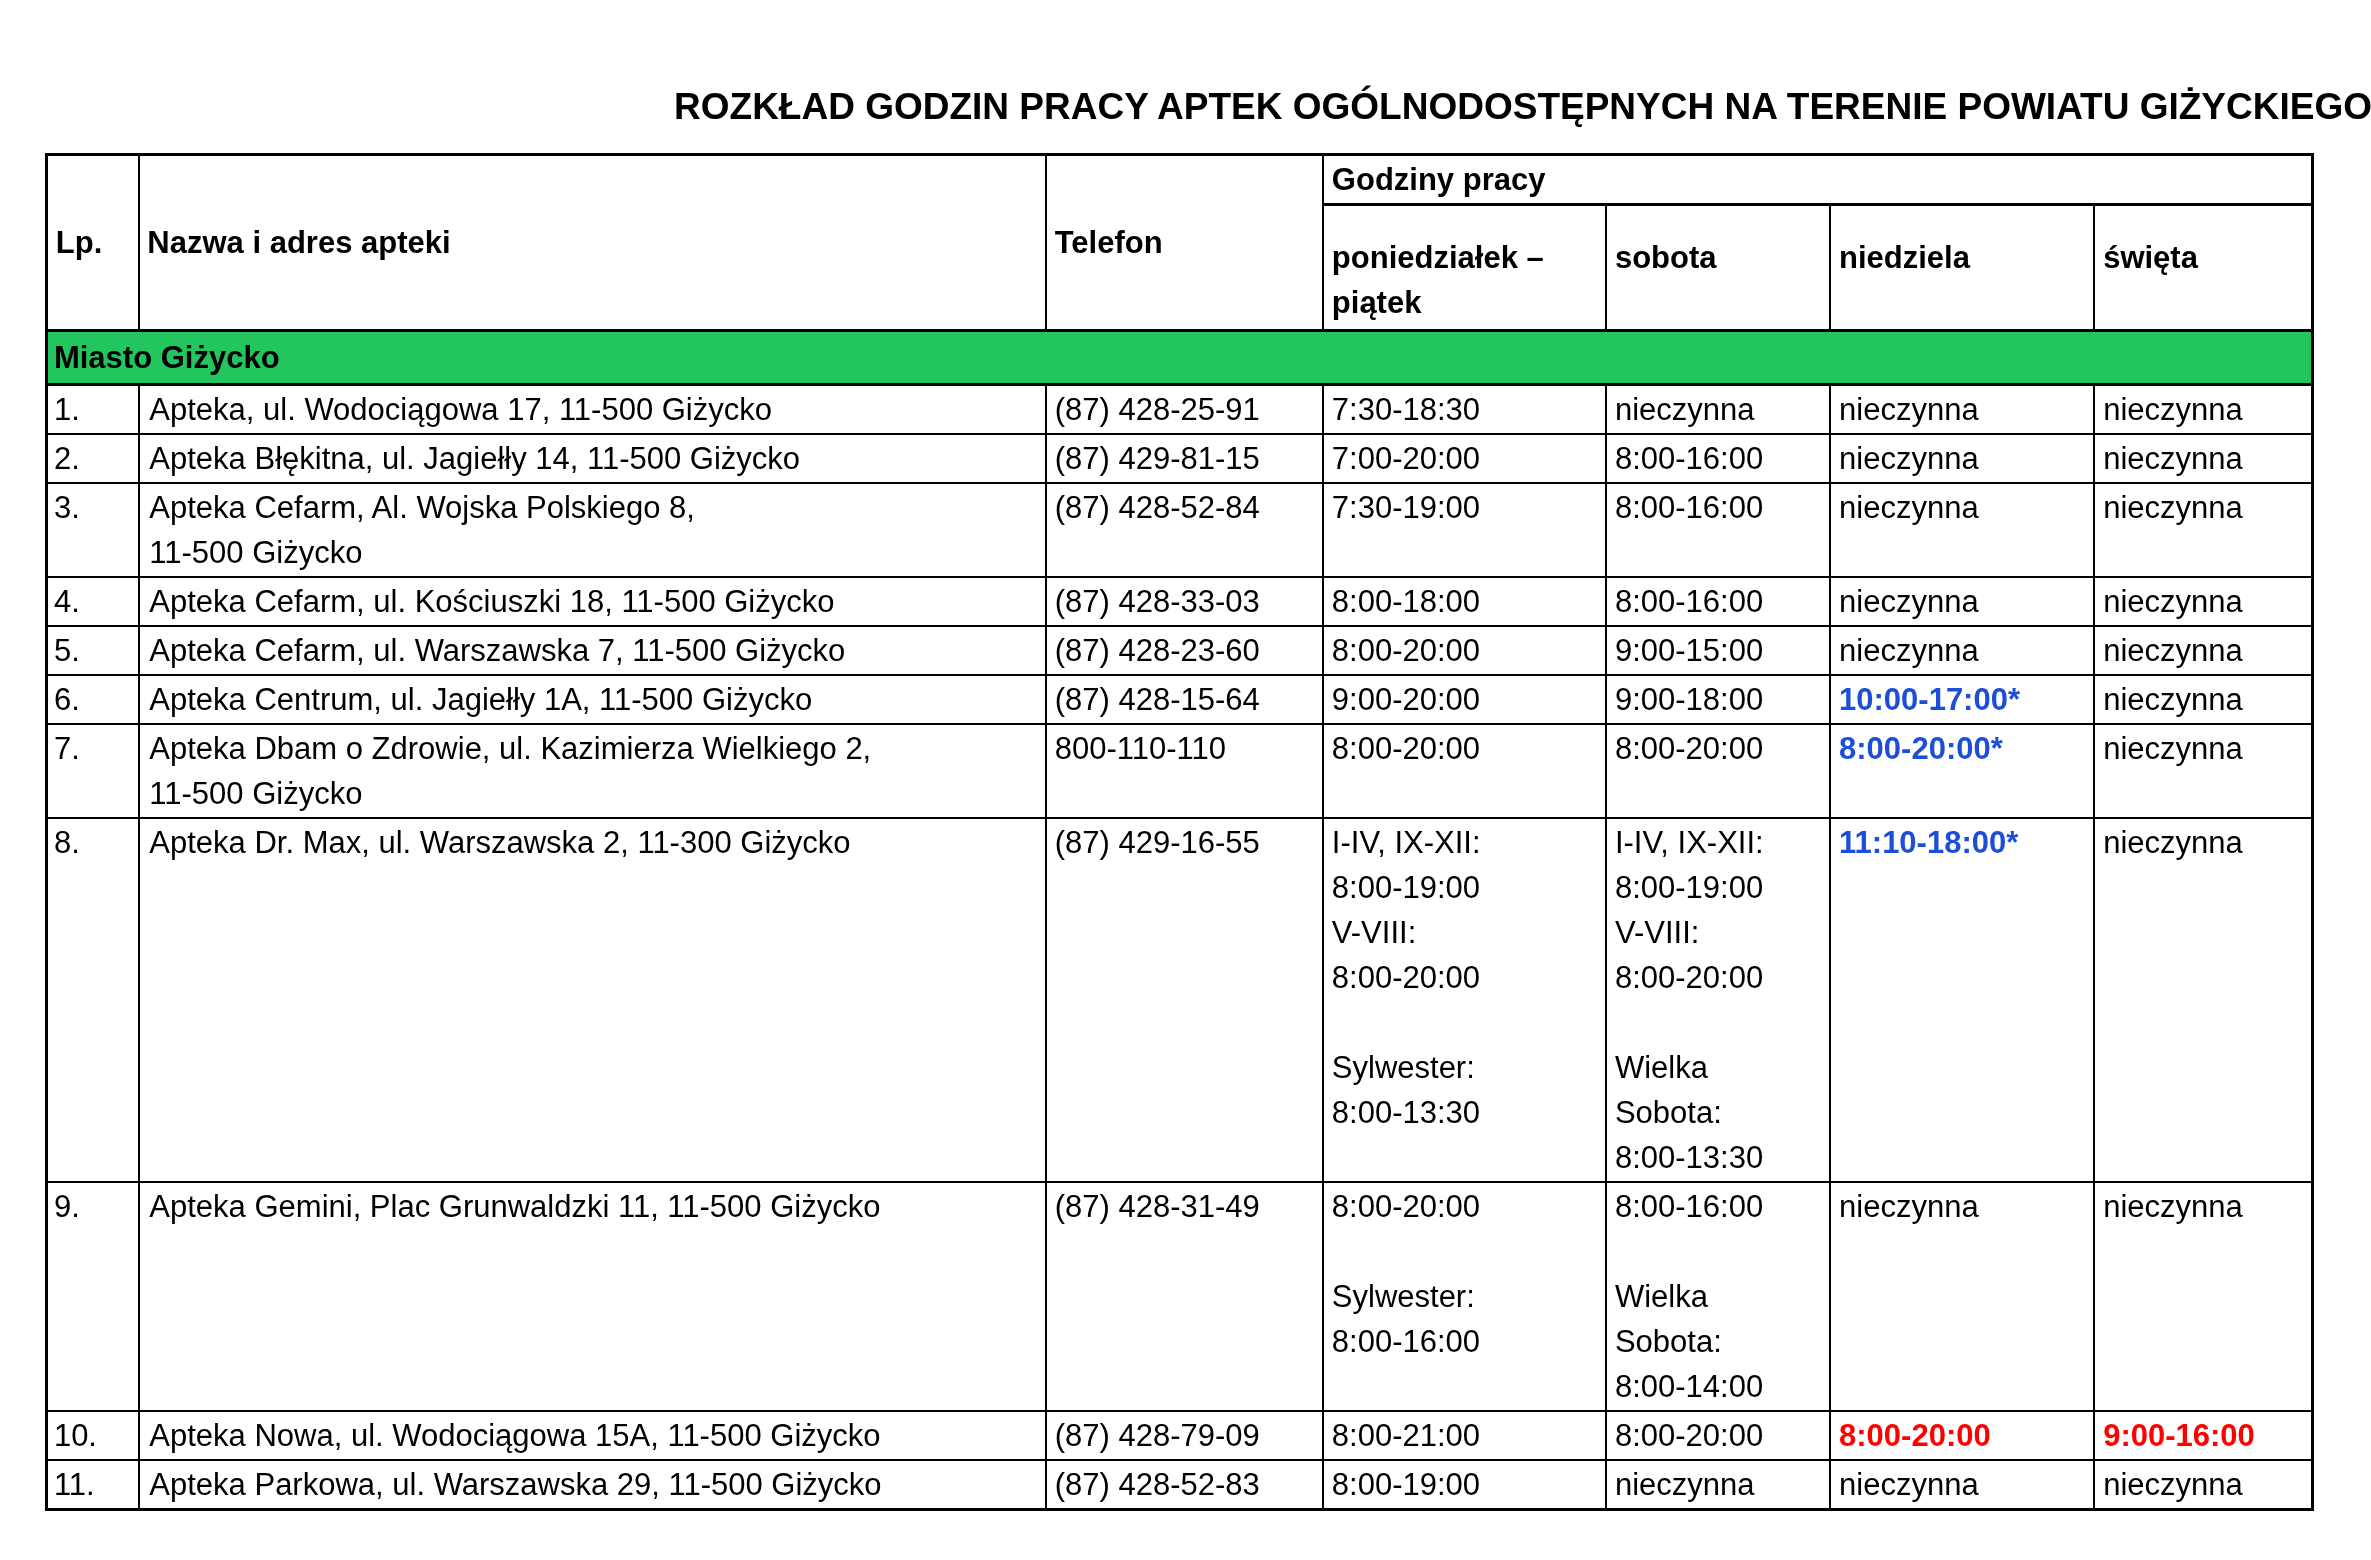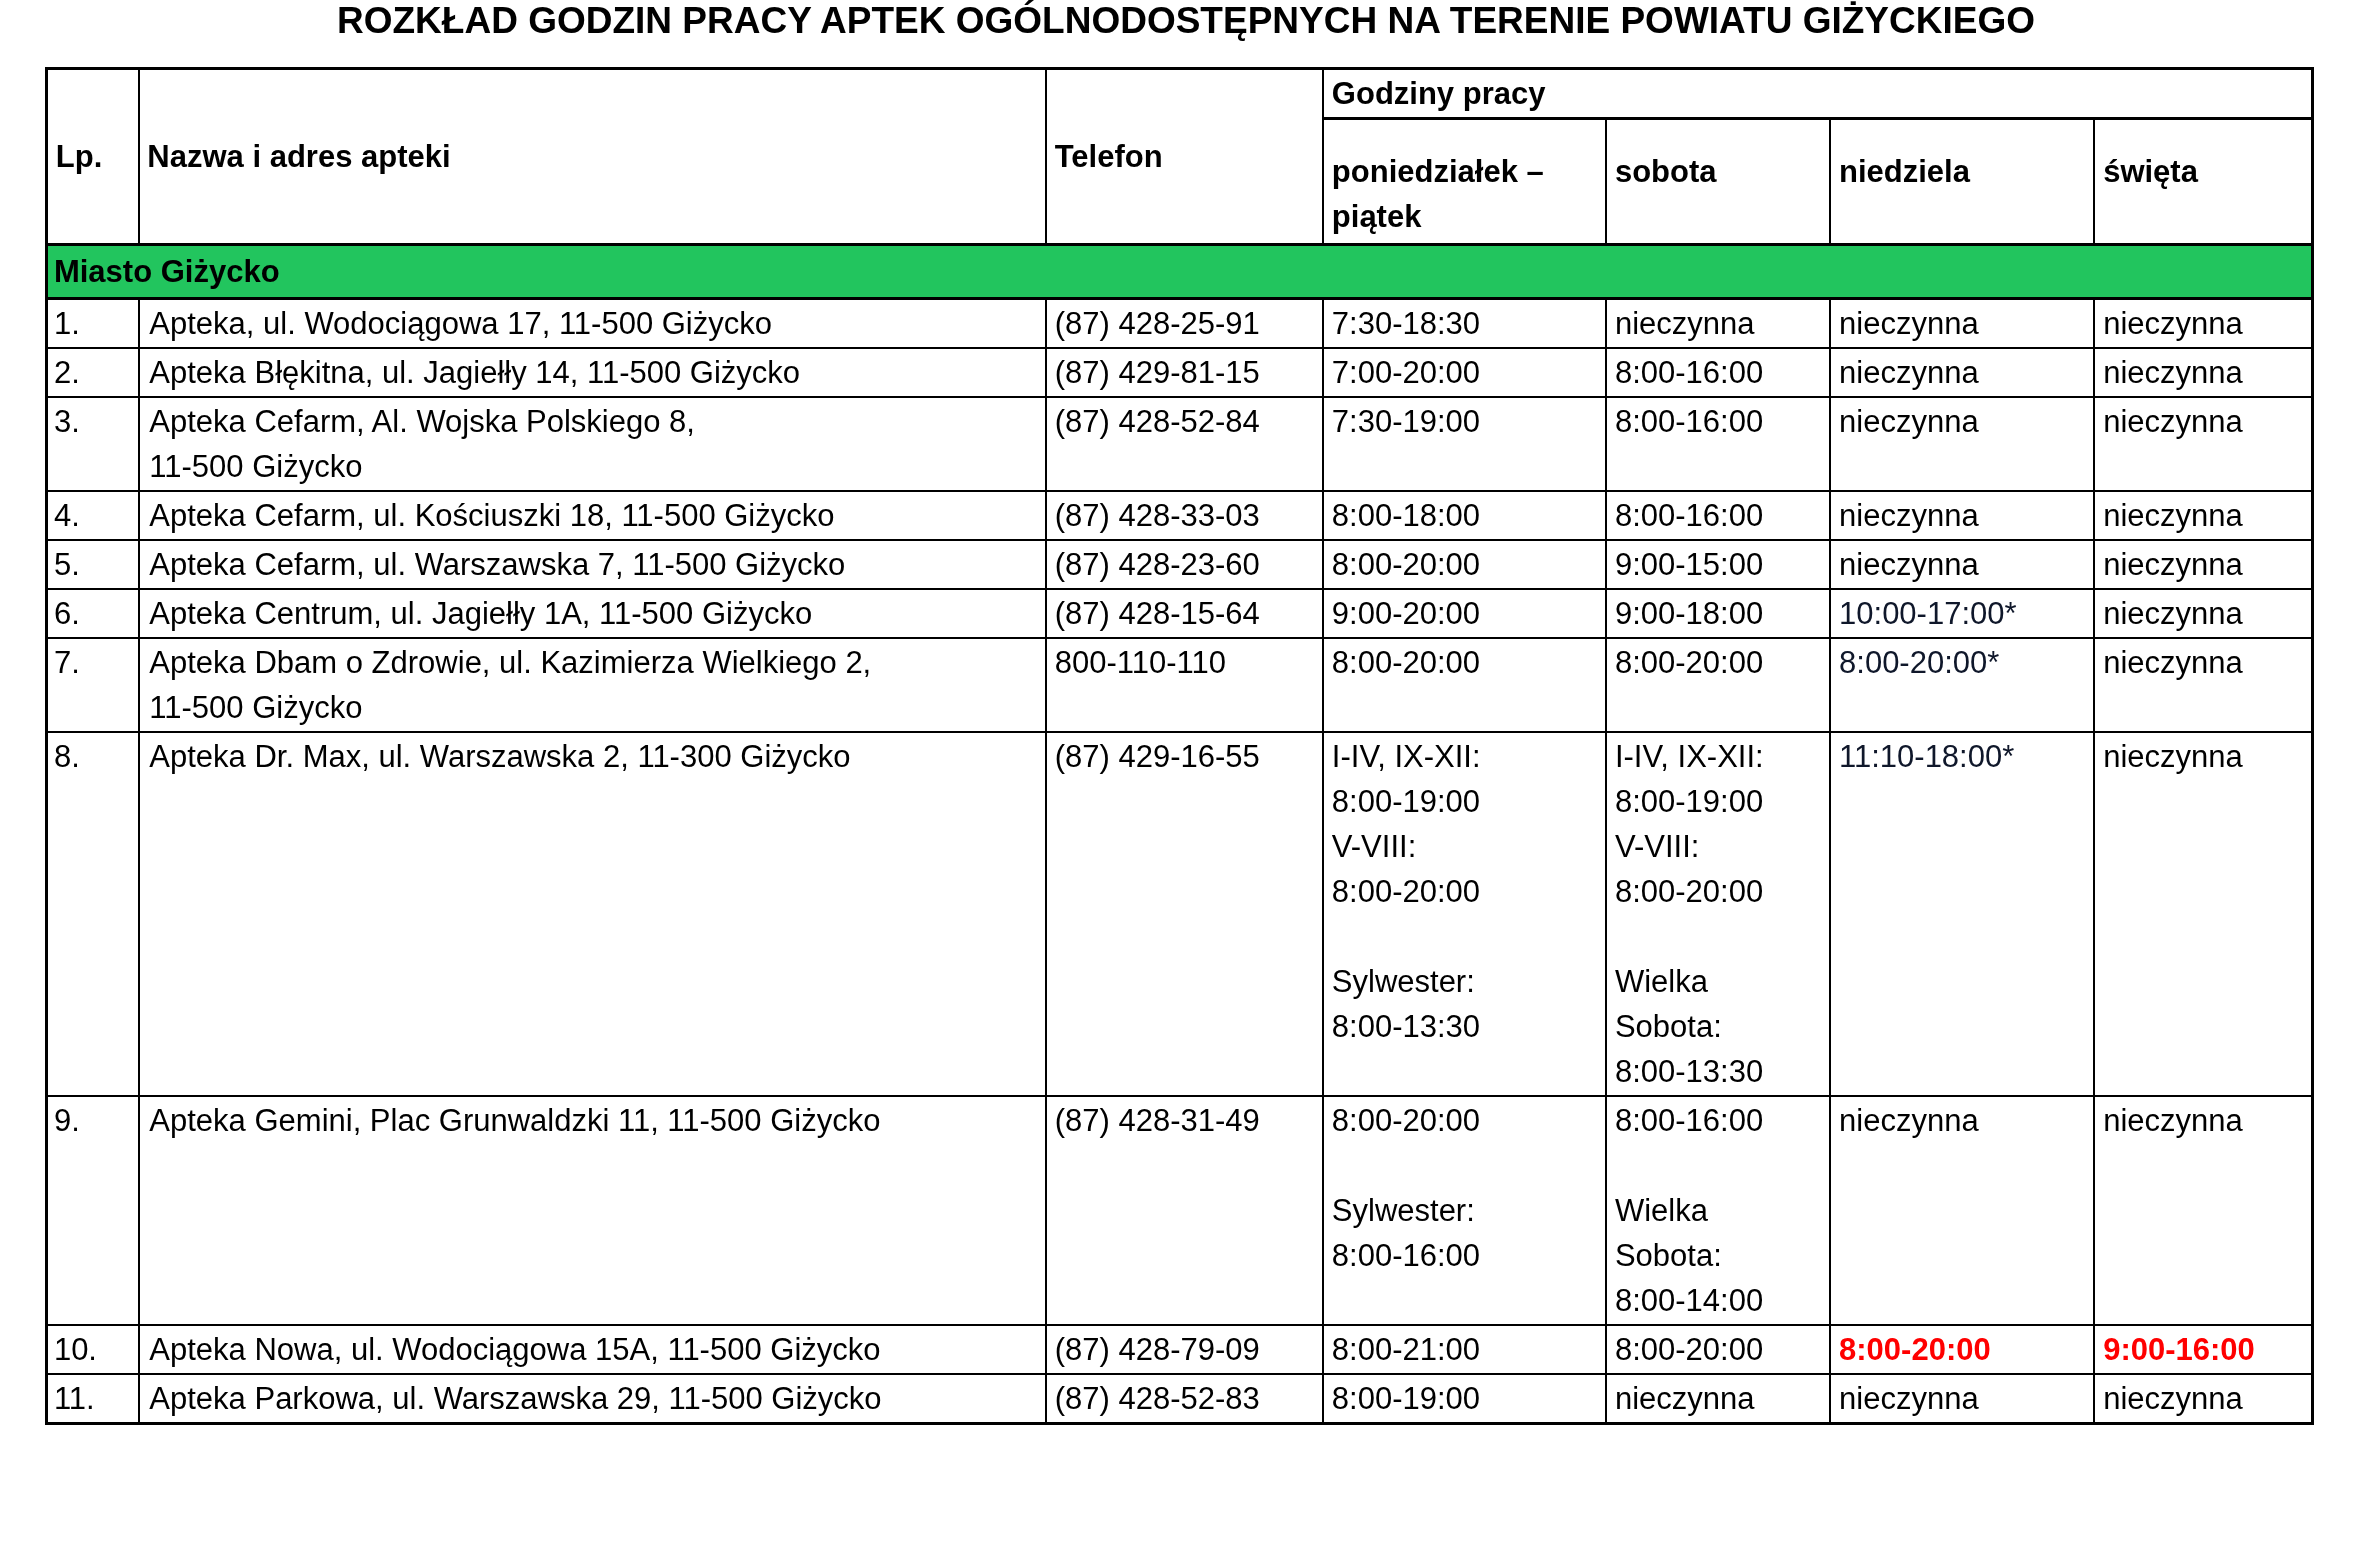--- a/index.html
+++ b/index.html
@@ -12,21 +12,22 @@
     font-family: "Liberation Sans", "DejaVu Sans", sans-serif;
     color: #000000;
   }
   .page {
     width: 2372px;
     height: 1560px;
     position: relative;
   }
   .doc-title {
     margin: 0;
-    text-align: center;
+    padding-top: 86px;
+    text-align: right;
     font-size: 37px;
     font-weight: bold;
     letter-spacing: 0px;
     white-space: nowrap;
   }
   table.schedule {
     border-collapse: collapse;
     table-layout: fixed;
     width: 2269px;
     margin: 25px 0 0 45px;
@@ -69,21 +70,21 @@
     vertical-align: middle;
     padding-left: 5.9px;
     border-bottom-width: 3.9px;
   }
   tbody td {
     vertical-align: top;
     text-align: left;
   }
   td.cell-lp   { padding-left: 5.9px; }
   td.cell-name { padding-left: 9.8px; margin-left: 12px; }
-  .hl-blue { color: #0f172a; font-weight: normal; }
+  .hl-blue { color: #1d4ed8; font-weight: bold; }
   .hl-red  { color: #FF0000; font-weight: bold; }
 </style>
 </head>
 <body>
 
 <div class="page">
 
   <h1 class="doc-title">ROZKŁAD GODZIN PRACY APTEK OGÓLNODOSTĘPNYCH NA TERENIE POWIATU GIŻYCKIEGO</h1>
 
   <table class="schedule">

